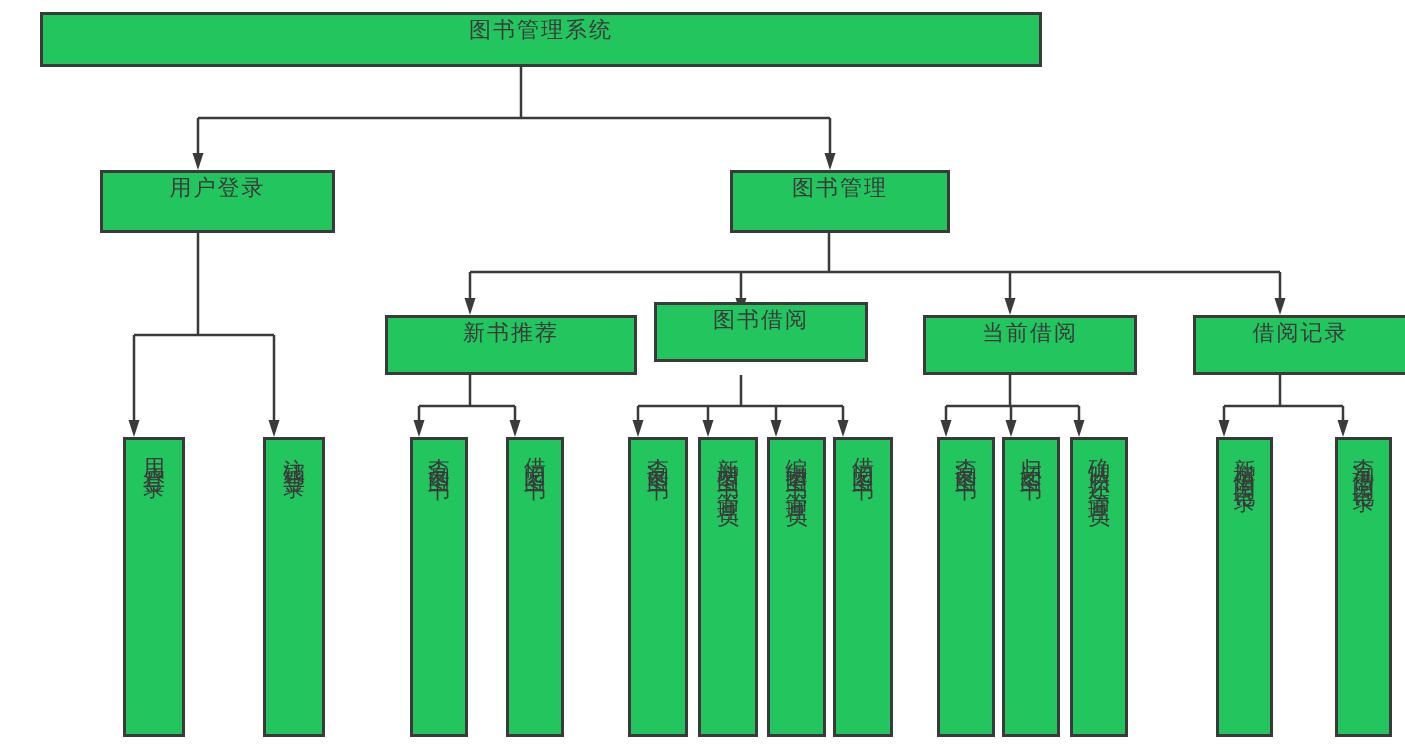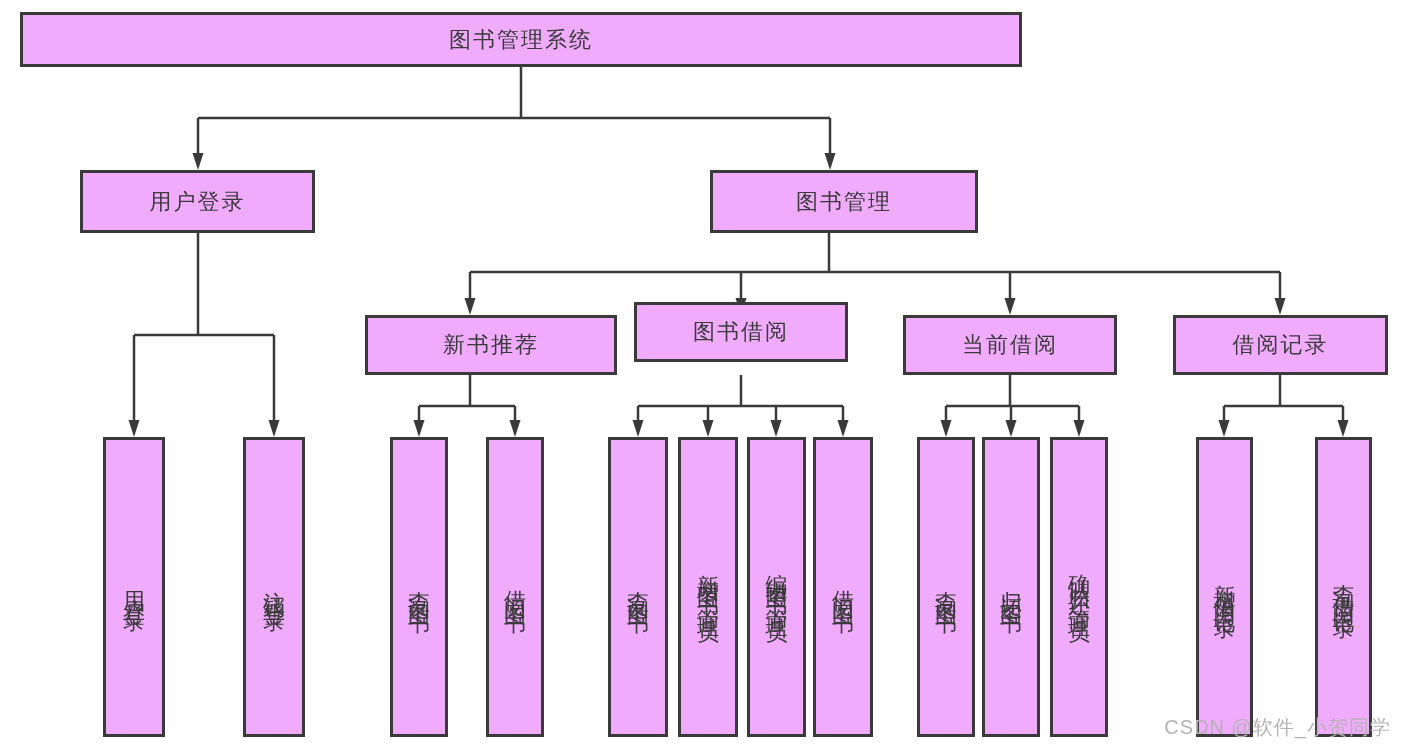--- a/index.html
+++ b/index.html
@@ -10,24 +10,25 @@
     background: #ffffff;
     overflow: hidden;
     font-family: "Liberation Sans", "DejaVu Sans", sans-serif;
     color: #3a3a3a;
   }
   .lines { position: absolute; left: 0; top: 0; }
   .box {
     position: absolute;
     box-sizing: border-box;
     border: 3px solid #3a3a3a;
-    background: #f0abfc;
+    background: #22c55e;
     display: flex;
-    align-items: center;
+    align-items: flex-start;
     justify-content: center;
+    margin-left: 20px;
   }
   .box.h span {
     font-size: 22px;
     letter-spacing: 2px;
     white-space: nowrap;
   }
   .box.v span {
     writing-mode: vertical-rl;
     text-orientation: mixed;
     font-size: 22px;
@@ -89,21 +90,21 @@
     </g>
   </svg>
 
   <div class="box h" style="left:20px;top:12px;width:1002px;height:55px">
     <span>图书管理系统</span>
   </div>
 
   <div class="box h" style="left:80px;top:170px;width:235px;height:63px">
     <span>用户登录</span>
   </div>
-  <div class="box h" style="left:710px;top:170px;width:268px;height:63px">
+  <div class="box h" style="left:710px;top:170px;width:220px;height:63px">
     <span>图书管理</span>
   </div>
 
   <div class="box h" style="left:365px;top:315px;width:252px;height:60px">
     <span>新书推荐</span>
   </div>
   <div class="box h" style="left:634px;top:302px;width:214px;height:60px">
     <span>图书借阅</span>
   </div>
   <div class="box h" style="left:1173px;top:315px;width:215px;height:60px">
@@ -150,15 +151,14 @@
     <span>确认归还（管理员）</span>
   </div>
 
   <div class="box v" style="left:1196px;top:437px;width:57px;height:300px">
     <span>新增借阅记录</span>
   </div>
   <div class="box v" style="left:1315px;top:437px;width:57px;height:300px">
     <span>查询借阅记录</span>
   </div>
 
-  <div class="watermark">CSDN @软件_小贺同学</div>
 
 </div>
 
 </body></html>

